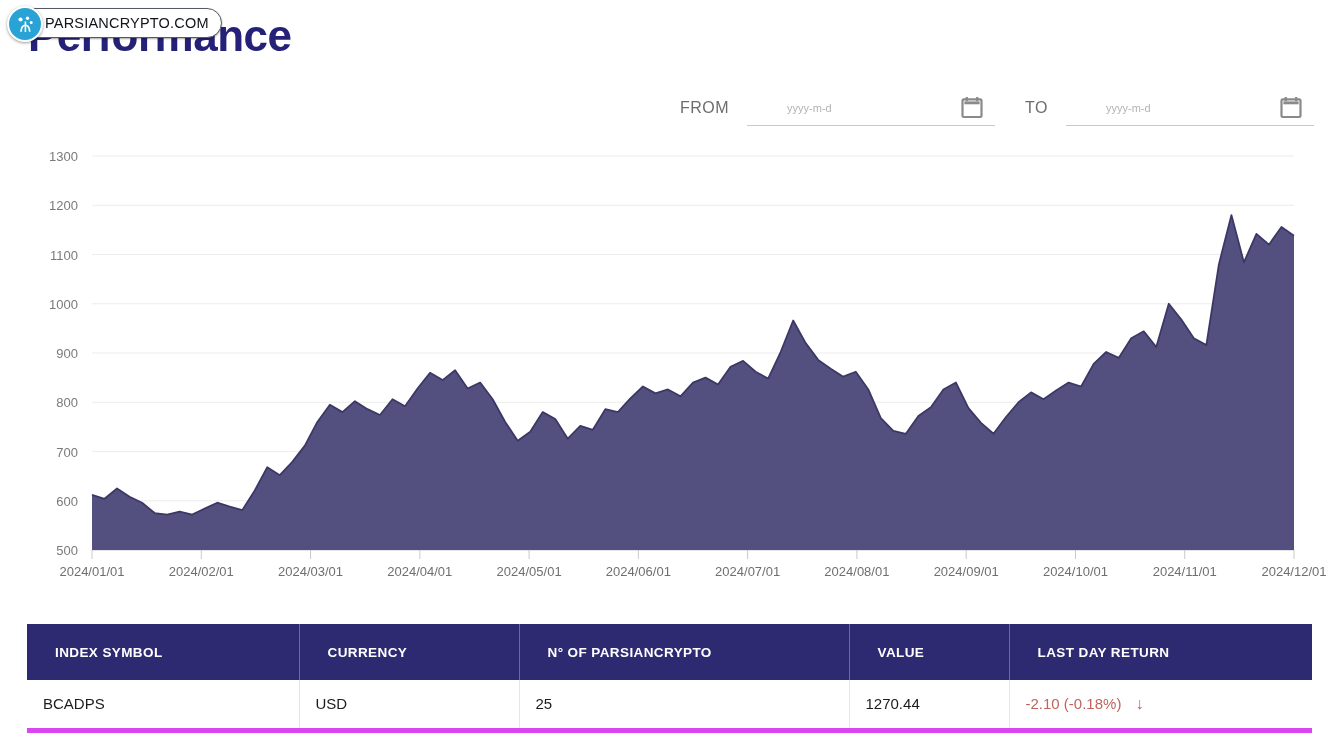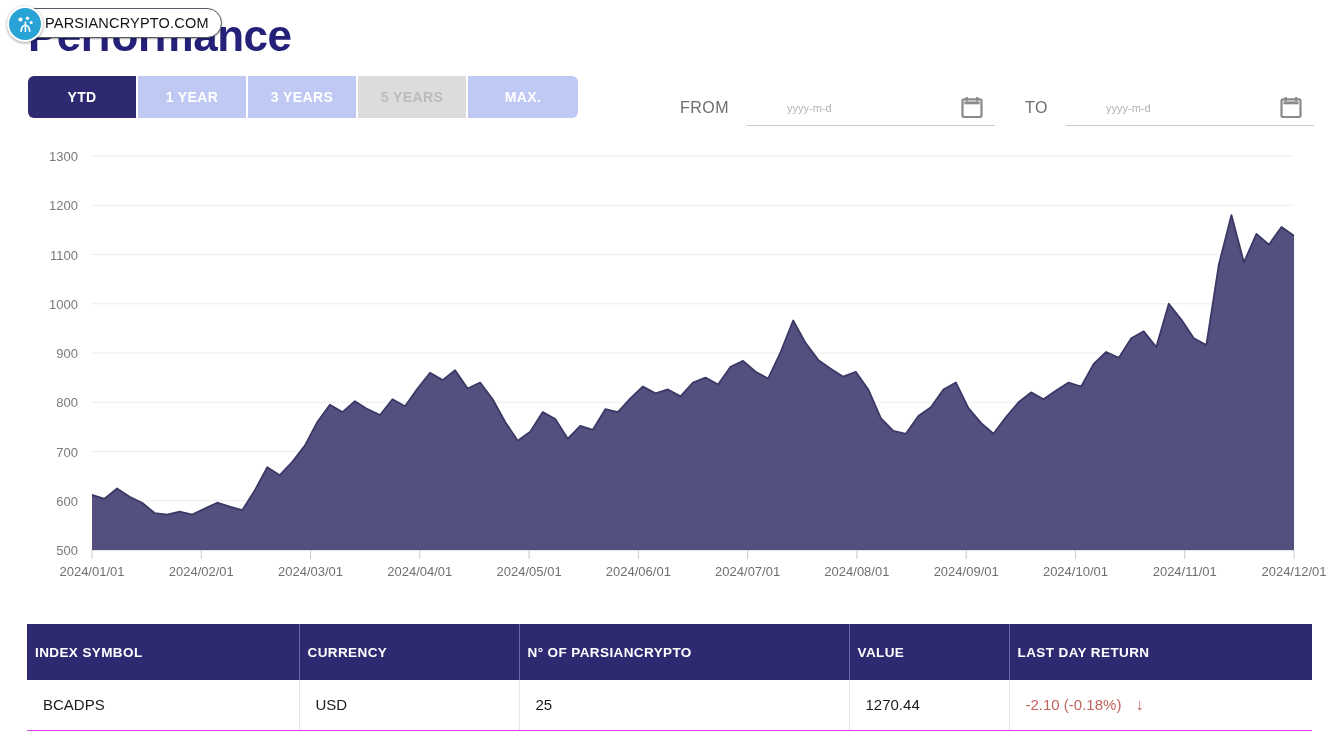--- a/index.html
+++ b/index.html
@@ -99,29 +99,29 @@
 
   
   .table-wrap {
     position: absolute; left: 27px; top: 624px;
     width: 1285px;
   }
   .itable { width: 100%; border-collapse: collapse; table-layout: fixed; }
   .itable thead th {
     background: #2e2a72; color: #ffffff;
     font-size: 13.5px; font-weight: bold; letter-spacing: .4px;
-    text-align: left; padding: 15px 0 15px 8px;
+    text-align: left; padding: 15px 0 15px 28px;
     border-right: 1px solid #6a66a8;
     height: 56px;
   }
   .itable thead th:last-child { border-right: none; }
   .itable tbody td {
     font-size: 15px; color: #1c1c1c;
     padding: 14px 0 14px 16px;
-    border-bottom: 1px solid #d946ef;
+    border-bottom: 5px solid #d946ef;
     border-right: 1px solid #e6e6e6;
     height: 50px; background: #fff;
   }
   .itable tbody td:last-child { border-right: none; }
   .neg { color: #c1635c; }
   .arrow-dn { color: #c1635c; margin-left: 10px; font-size: 16px; }
 </style>
 </head>
 <body>
 
@@ -139,27 +139,20 @@
         <path d="M11.6 9.5 L11.6 20 L13.2 20 L13.2 9.5 Z" fill="#ffffff"></path>
         <path d="M11.9 12.5 C9.2 12.9 7.6 15 7.2 19.8 L8.9 19.8 C9.2 16 10.2 14.4 12 14.1 Z" fill="#ffffff"></path>
         <path d="M12.9 12.5 C15.6 12.9 17.2 15 17.6 19.8 L15.9 19.8 C15.6 16 14.6 14.4 12.8 14.1 Z" fill="#ffffff"></path>
       </svg>
     </span>
     <span class="watermark-text">PARSIANCRYPTO.COM</span>
   </div>
 
   <div class="controls">
 
-    <div class="tabs">
-      <div class="tab w1 active first">YTD</div>
-      <div class="tab w2">1 YEAR</div>
-      <div class="tab w3">3 YEARS</div>
-      <div class="tab w4 disabled">5 YEARS</div>
-      <div class="tab w5 last">MAX.</div>
-    </div>
 
     <div class="daterange">
       <span class="dr-label">FROM</span>
       <span class="dr-field">
         <input class="dr-input" type="text" placeholder="yyyy-m-d" style="">
         <span class="cal-icon">
           <svg width="22" height="24" viewBox="0 0 22 24" aria-hidden="true">
             <rect x="4.5" y="1" width="2.6" height="4.2" rx="0.8" fill="#8a8a8a"></rect>
             <rect x="14.9" y="1" width="2.6" height="4.2" rx="0.8" fill="#8a8a8a"></rect>
             <rect x="1.5" y="3.4" width="19" height="17.6" rx="1.4" fill="none" stroke="#8a8a8a" stroke-width="2.2"></rect>

